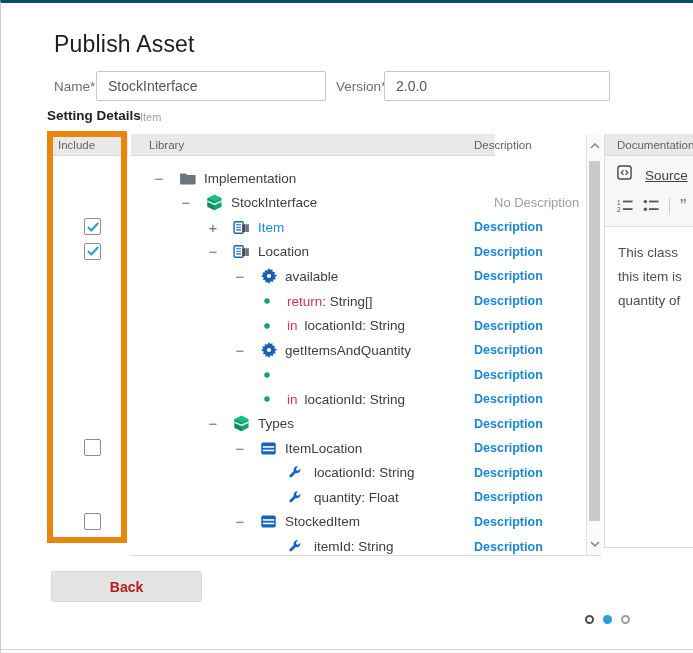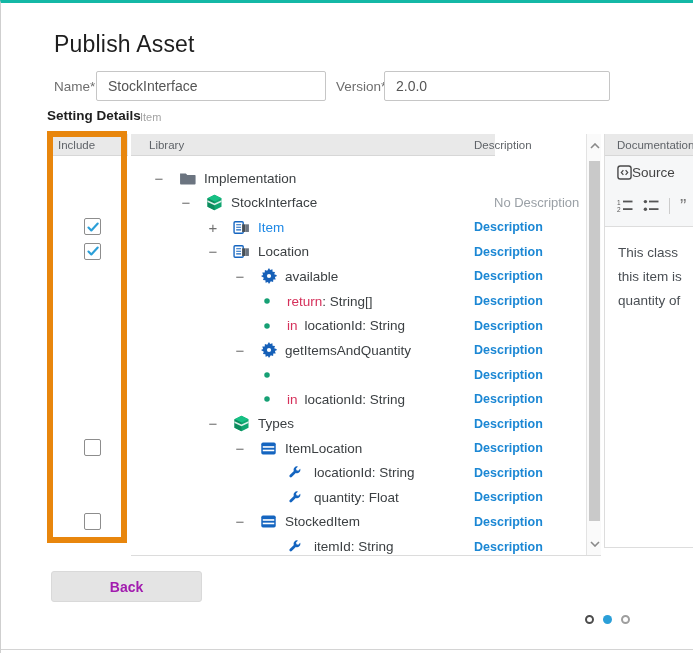--- a/index.html
+++ b/index.html
@@ -1,19 +1,19 @@
 <!DOCTYPE html>
 <html><head>
 <meta charset="utf-8">
 <style>
   * { margin:0; padding:0; box-sizing:border-box; }
   html,body { background:#fff; }
   body { font-family:"Liberation Sans", sans-serif; }
   .dialog { position:relative; width:693px; height:653px; background:#fff;
-            border-top:3px solid #14b8a6; border-left:1px solid #cfcfcf; overflow:hidden; }
+            border-top:3px solid #0c4a6e; border-left:1px solid #cfcfcf; overflow:hidden; }
   .bottom-edge { position:absolute; left:0; top:646px; width:693px; height:1px; background:#d4d4d4; }
 
   .title { position:absolute; left:53px; top:28px; font-size:23px; color:#1e1e1e; font-weight:500; letter-spacing:.2px; }
 
   .field-label { position:absolute; top:76px; font-size:13.5px; color:#6e6e6e; }
   .lbl-name { left:53px; } .lbl-version { left:335px; }
   .text-input { position:absolute; top:68px; height:30px; border:1px solid #c6c6c6; border-radius:2px;
                 font-family:"Liberation Sans", sans-serif; font-size:14px; color:#555; padding:0 11px; outline:none; background:#fff; }
   .in-name { left:95px; width:230px; } .in-version { left:383px; width:226px; }
 
@@ -50,36 +50,36 @@
   .scroll-up, .scroll-down { position:absolute; left:0; width:15px; height:20px; display:flex; align-items:center; justify-content:center; cursor:pointer; }
   .scroll-up { top:2px; } .scroll-down { bottom:2px; }
   .scroll-thumb { position:absolute; left:2px; top:27px; width:11px; height:360px; background:#c9c9c9; cursor:pointer; }
 
   
   .doc-panel { position:absolute; left:603px; top:131px; width:90px; height:414px; border-left:1px solid #ddd;
                border-bottom:1px solid #ddd; background:#fff; overflow:hidden; }
   .doc-header { height:22px; background:#e9e9e9; border-bottom:1px solid #d7d7d7; font-size:11.5px; color:#5f6368;
                 line-height:22px; padding-left:12px; white-space:nowrap; overflow:hidden; }
   .doc-tools { height:71px; background:#f6f7f8; border-bottom:1px solid #ddd; position:relative; }
-  .source-btn { position:absolute; left:12px; top:9px; display:flex; align-items:flex-start; gap:0;
-                font-size:13.5px; color:#444; cursor:pointer; white-space:nowrap; }
+  .source-btn { position:absolute; left:12px; top:9px; display:flex; align-items:flex-end; gap:13px;
+                font-size:13.5px; color:#444; cursor:pointer; white-space:nowrap;text-decoration:underline; }
   .fmt-row { position:absolute; left:12px; top:42px; display:flex; align-items:center; gap:10px; }
   .fmt-btn { cursor:pointer; display:flex; }
   .fmt-div { width:1px; height:16px; background:#ccc; }
   .quote-glyph { font-size:19px; color:#777; line-height:14px; }
   .doc-content { padding:14px 4px 0 13px; }
   .doc-line { font-size:13.5px; color:#4a4f54; line-height:24px; white-space:nowrap; overflow:hidden; }
 
   
   .highlight-box { position:absolute; left:46px; top:128px; width:80px; height:412px;
                    border:6px solid #e8860d; z-index:30; pointer-events:none; }
 
   .back-btn { position:absolute; left:50px; top:568px; width:151px; height:31px; background:#e4e4e4;
               border:1px solid #d9d9d9; border-radius:3px; font-family:"Liberation Sans", sans-serif;
-              font-size:14px; font-weight:bold; color:#a21caf; cursor:pointer; }
+              font-size:14px; font-weight:bold; color:#b91c1c; cursor:pointer; }
   .dots { position:absolute; left:584px; top:612px; display:flex; gap:9px; align-items:center; }
   .dot { width:9px; height:9px; border-radius:50%; cursor:pointer; }
   .dot-active { background:#2b9fd8; }
   .dot-inactive-dark { border:2px solid #4d4d4d; }
   .dot-inactive-light { border:2px solid #9e9e9e; }
 </style>
 </head>
 <body>
 
 <div class="dialog">

